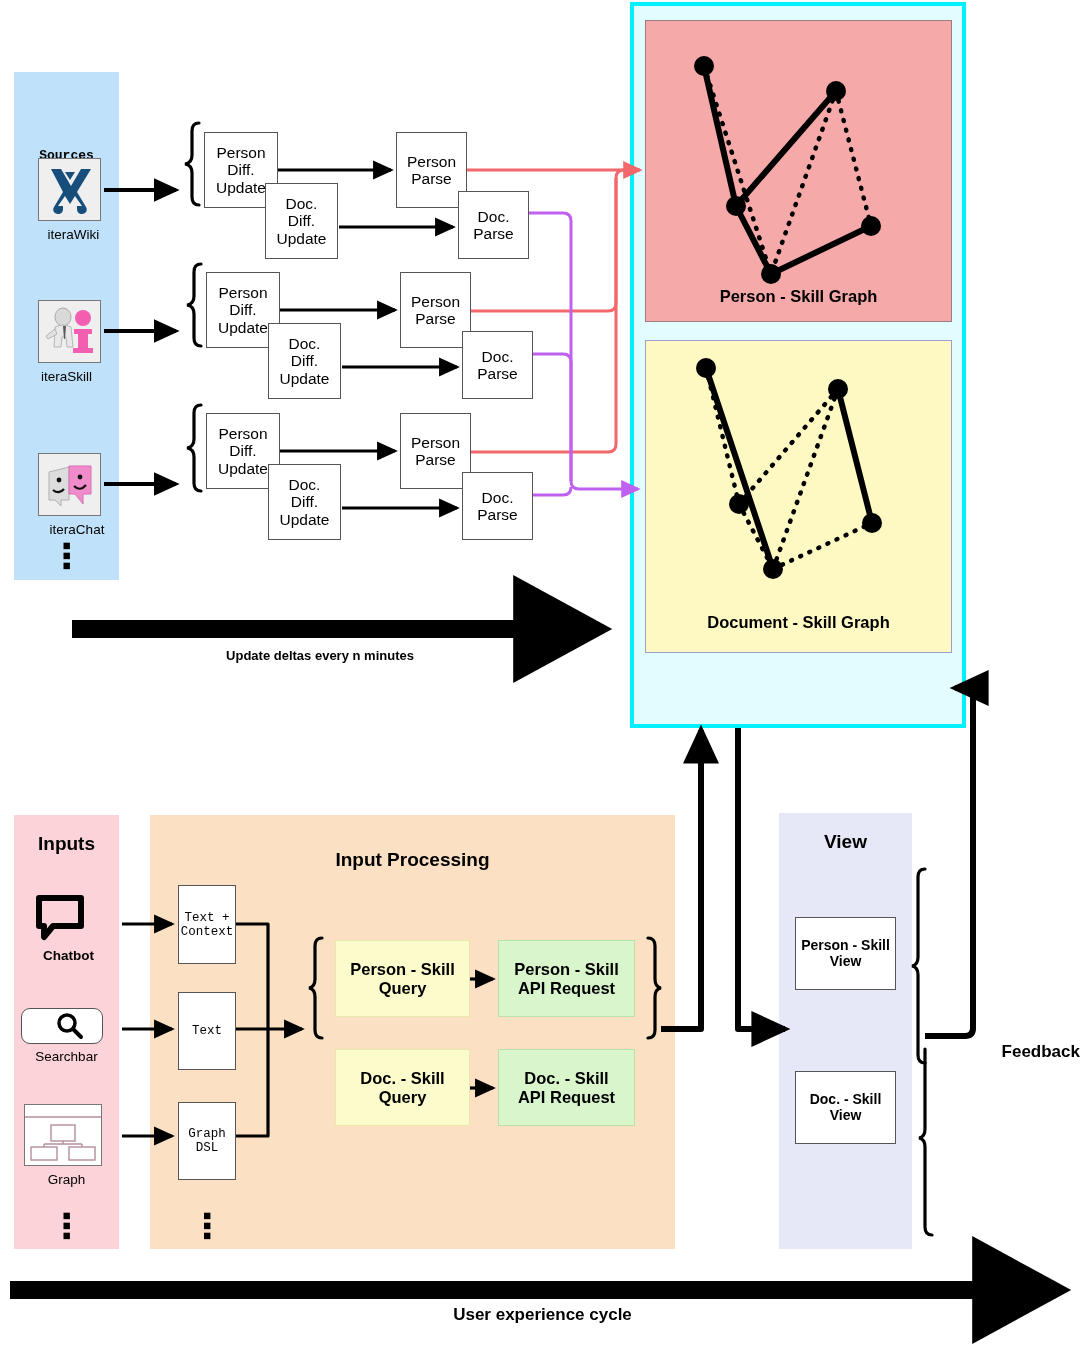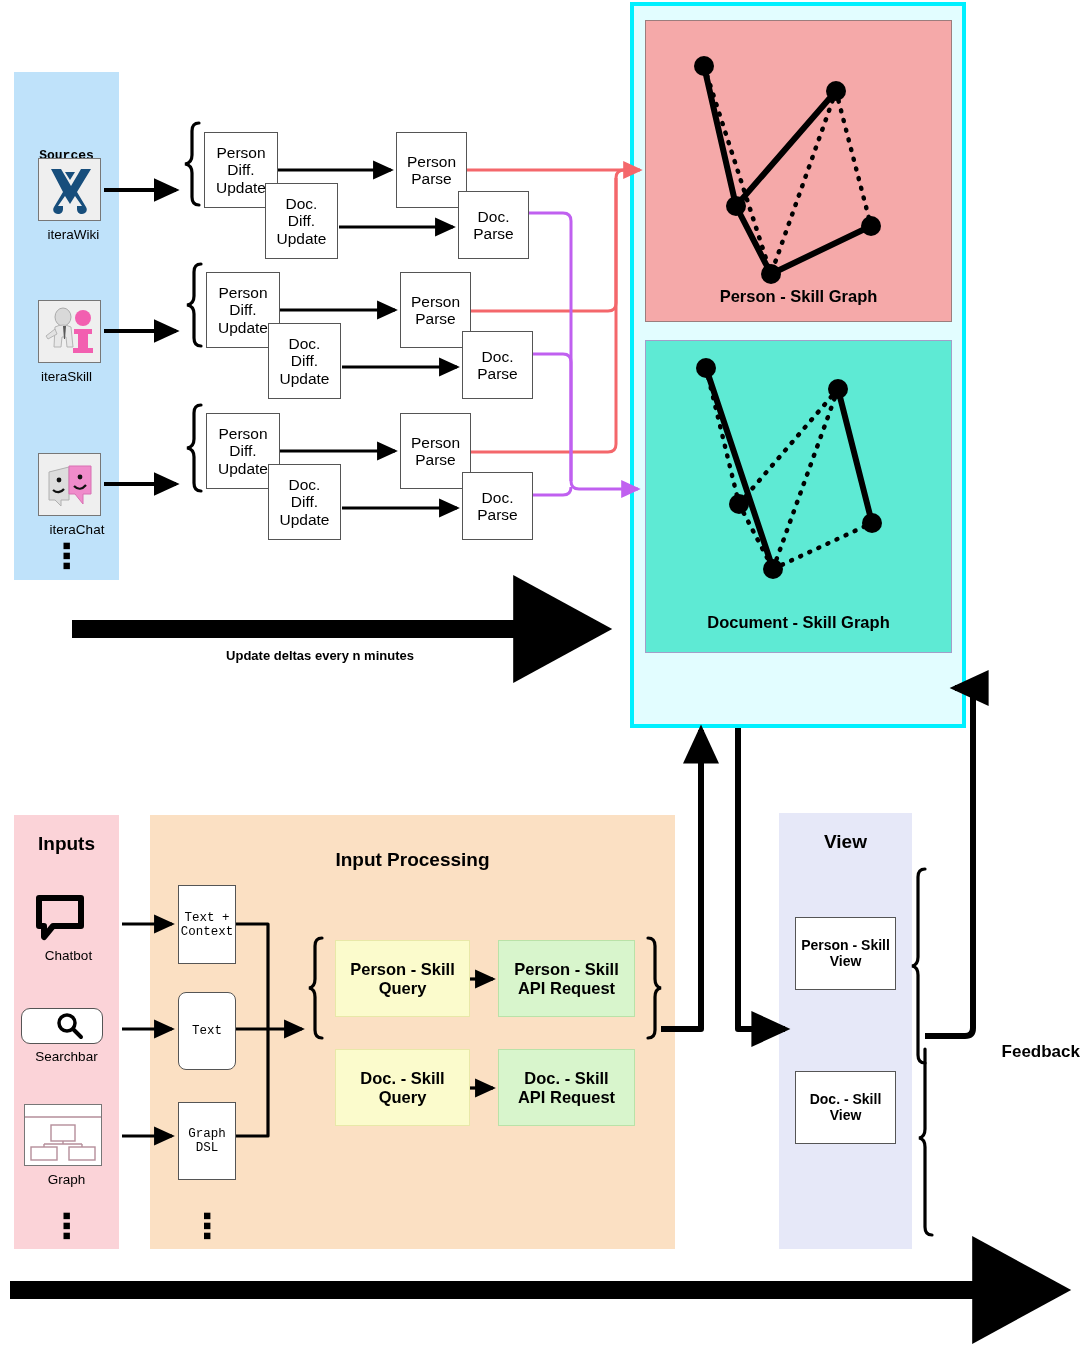--- a/index.html
+++ b/index.html
@@ -132,21 +132,21 @@
         <circle cx="58" cy="45" r="10"></circle>
           <circle cx="190" cy="70" r="10"></circle>
         <circle cx="90" cy="185" r="10"></circle>
           <circle cx="125" cy="253" r="10"></circle>
         <circle cx="225" cy="205" r="10"></circle>
       </g>
     </svg>
     <div class="ptitle" style="top:266px;font-size:16.5px;">Person - Skill Graph</div>
   </div>
 
-  <div class="panel" style="left:645px;top:340px;width:307px;height:313px;background:#5eead4;border:1.5px solid #a39ec9;">
+  <div class="panel" style="left:645px;top:340px;width:307px;height:313px;background:#fef9c3;border:1.5px solid #a39ec9;">
     <svg width="307" height="313">
       <g stroke="#000" fill="none" stroke-linecap="round">
         <line x1="60" y1="27" x2="127" y2="228" stroke-width="6"></line>
         <line x1="192" y1="48" x2="226" y2="182" stroke-width="6"></line>
         <line x1="60" y1="27" x2="93" y2="163" stroke-width="4.5" stroke-dasharray="1 9"></line>
         <line x1="192" y1="48" x2="93" y2="163" stroke-width="4.5" stroke-dasharray="1 9"></line>
         <line x1="192" y1="48" x2="127" y2="228" stroke-width="4.5" stroke-dasharray="1 9"></line>
         <line x1="93" y1="163" x2="127" y2="228" stroke-width="4.5" stroke-dasharray="1 9"></line>
         <line x1="127" y1="228" x2="226" y2="182" stroke-width="4.5" stroke-dasharray="1 9"></line>
       </g>
@@ -164,21 +164,21 @@
 
   <div class="panel" style="left:14px;top:815px;width:105px;height:434px;background:#FBD3D8;">
     <div class="ptitle" style="top:18px;font-size:19px;">Inputs</div>
   </div>
 
   <div style="position:absolute;left:36px;top:895px;width:48px;height:45px;">
     <svg width="48" height="45" viewBox="0 0 48 45">
       <path d="M3 3 H45 V31 H17 L8 42 V31 H3 Z" fill="none" stroke="#000" stroke-width="6" stroke-linejoin="round"></path>
     </svg>
   </div>
-  <div class="srclabel" style="left:14px;top:948px;width:109px;">Chatbot</div>
+  <div class="srclabel" style="left:14px;top:948px;width:109px;font-weight:bold;">Chatbot</div>
 
   <div style="position:absolute;left:21px;top:1008px;width:80px;height:34px;
               background:#fff;border:1.5px solid #555;border-radius:9px;">
     <svg width="80" height="34" viewBox="0 0 80 34">
       <circle cx="45" cy="14" r="8" fill="none" stroke="#000" stroke-width="3.5"></circle>
       <line x1="51" y1="20" x2="59" y2="28" stroke="#000" stroke-width="4" stroke-linecap="round"></line>
     </svg>
   </div>
   <div class="srclabel" style="left:14px;top:1049px;width:105px;">Searchbar</div>
 
@@ -203,21 +203,21 @@
       <span>▪</span>
   </div>
 
   <div class="panel" style="left:150px;top:815px;width:525px;height:434px;background:#FBE0C3;">
     <div class="ptitle" style="top:34px;font-size:19px;">Input Processing</div>
   </div>
 
   <div class="box mono" style="left:178px;top:885px;width:58px;height:79px;font-size:12.5px;">
     <span>Text +<br>Context</span>
     </div>
-  <div class="box mono" style="left:178px;top:992px;width:58px;height:78px;font-size:12.5px;border-radius:8px;">
+  <div class="box mono" style="left:178px;top:992px;width:58px;height:78px;font-size:12.5px;">
     <span>Text</span>
     </div>
   <div class="box mono" style="left:178px;top:1102px;width:58px;height:78px;font-size:12.5px;">
     <span>Graph<br>DSL</span>
     </div>
 
   <div class="vdots" style="left:178px;top:1210px;width:58px;">
     <span>▪</span>
       <span>▪</span>
       <span>▪</span>
@@ -333,15 +333,16 @@
     <g stroke="#000" fill="none" stroke-width="3.2" stroke-linecap="round">
       <path d="M925 869 q-7 0 -7 8 v80 q0 8 -6 9 q6 1 6 9 v80 q0 8 7 8"></path>
       <path d="M925 1049 q0 0 0 0 v80 q0 8 -6 9 q6 1 6 9 v80 q0 8 7 8"></path>
     </g>
     <path d="M925 1036 H965 q8 0 8 -8 V696 q0 -8 -8 -8 H955" stroke="#000" stroke-width="6" fill="none" stroke-linejoin="round" marker-end="url(#ah)"></path>
 
     <path d="M10 1290 H1055" stroke="#000" stroke-width="18" fill="none" marker-end="url(#ahbig)"></path>
   </svg>
 
   <div class="lbl" style="left:0;top:648px;width:640px;text-align:center;font-size:13px;">Update deltas every n minutes</div>
+  <div class="lbl" style="left:0;top:1305px;width:1085px;text-align:center;font-size:17px;">User experience cycle</div>
   <div class="lbl" style="left:960px;top:1042px;width:120px;text-align:right;font-size:17px;">Feedback</div>
 
 </div>
 
 </body></html>

